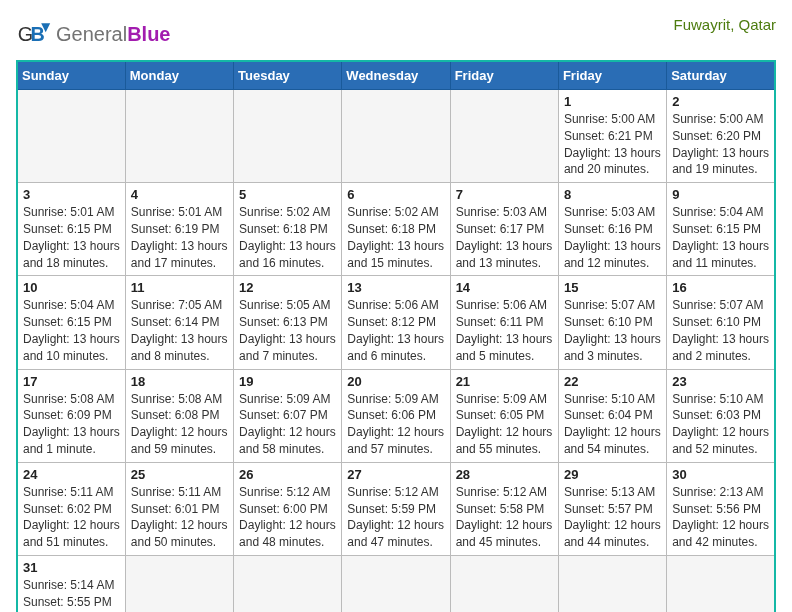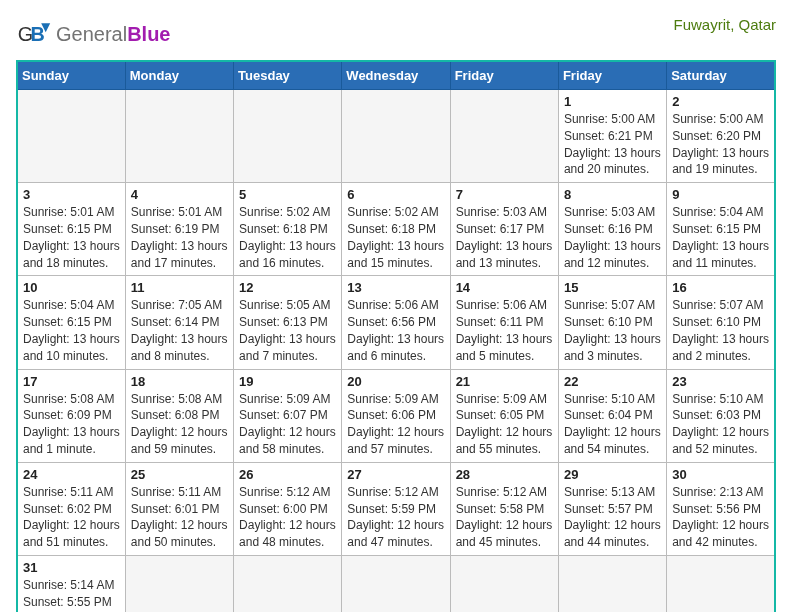--- a/index.html
+++ b/index.html
@@ -192,21 +192,21 @@
         </td>
         <td>
           <span class="day-num">12</span>
           <div class="day-info">Sunrise: 5:05 AM
 Sunset: 6:13 PM
 Daylight: 13 hours and 7 minutes.</div>
         </td>
         <td>
           <span class="day-num">13</span>
           <div class="day-info">Sunrise: 5:06 AM
-Sunset: 6:56 PM
+Sunset: 8:12 PM
 Daylight: 13 hours and 6 minutes.</div>
         </td>
         <td>
           <span class="day-num">14</span>
           <div class="day-info">Sunrise: 5:06 AM
 Sunset: 6:11 PM
 Daylight: 13 hours and 5 minutes.</div>
         </td>
         <td>
           <span class="day-num">15</span>

